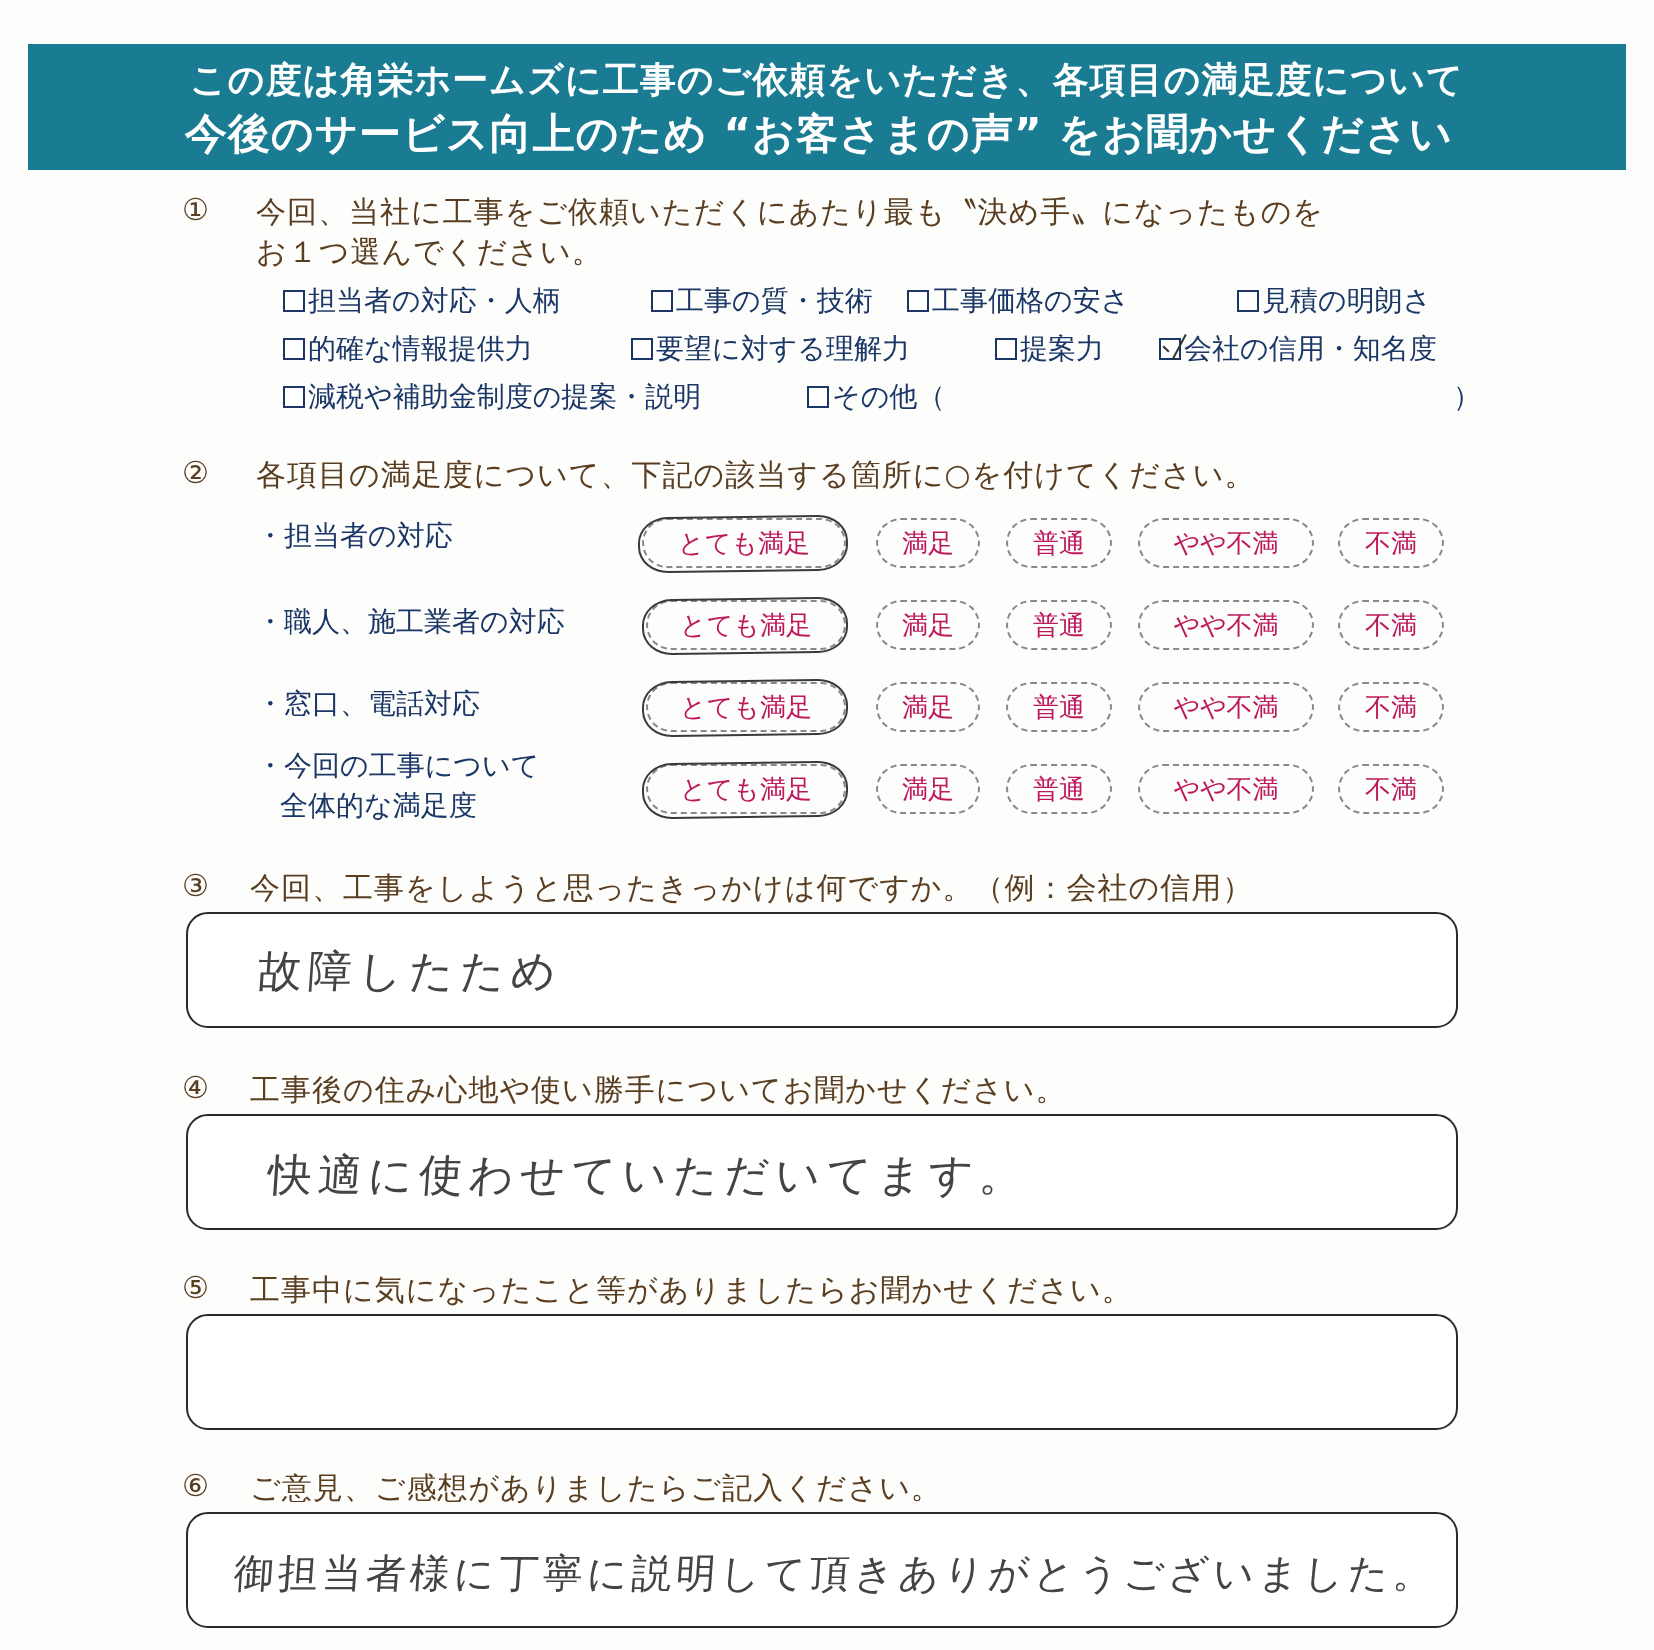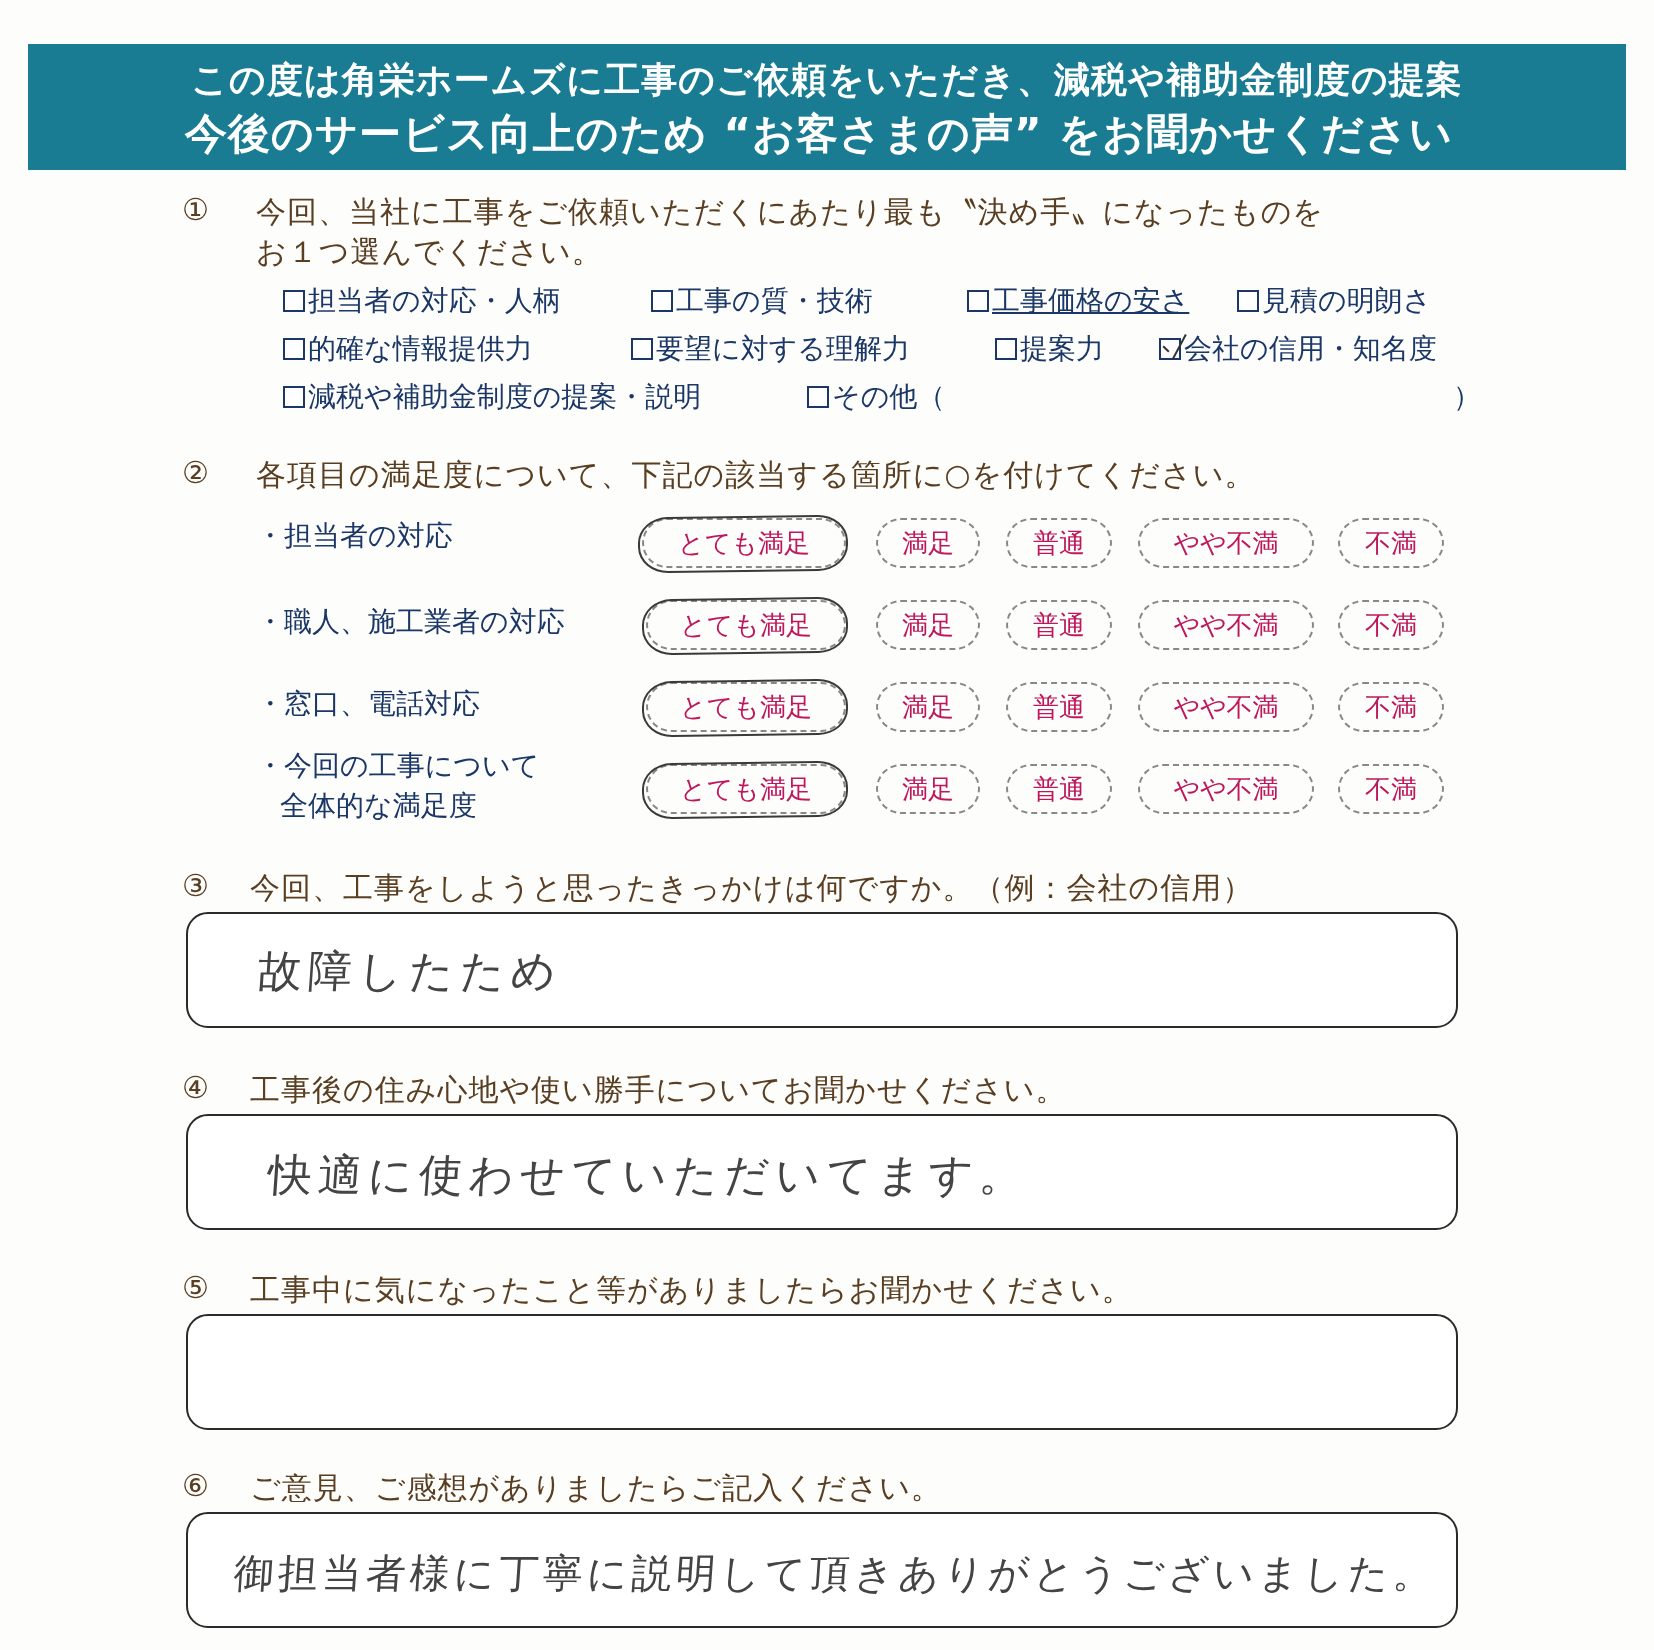--- a/index.html
+++ b/index.html
@@ -51,36 +51,36 @@
   }
   .handwriting {
     position: absolute; font-family: "DejaVu Serif", serif; font-size: 44px; color: #444;
     white-space: nowrap; letter-spacing: 6px; transform: skewX(-4deg);
   }
 </style>
 </head>
 <body>
 
 <div class="banner">
-  <div class="line1">この度は角栄ホームズに工事のご依頼をいただき、減税や補助金制度の提案</div>
+  <div class="line1">この度は角栄ホームズに工事のご依頼をいただき、各項目の満足度について</div>
   <div class="line2">今後のサービス向上のため “お客さまの声” をお聞かせください</div>
 </div>
 
 <div class="q-num" style="left:182px; top:192px;">①</div>
 <div class="q-title" style="left:256px; top:192px;">今回、当社に工事をご依頼いただくにあたり最も〝決め手〟になったものを</div>
 <div class="q-title" style="left:256px; top:232px;">お１つ選んでください。</div>
 
 <div class="opt-row" style="top:282px;">
   <div class="opt" style="left:0px;">
     <span class="box"></span><span>担当者の対応・人柄</span>
   </div>
   <div class="opt" style="left:368px;">
     <span class="box"></span><span>工事の質・技術</span>
   </div>
-  <div class="opt" style="left:684px;text-decoration:underline;">
+  <div class="opt" style="left:624px;">
     <span class="box"></span><span>工事価格の安さ</span>
   </div>
   <div class="opt" style="left:954px;">
     <span class="box"></span><span>見積の明朗さ</span>
   </div>
 </div>
 
 <div class="opt-row" style="top:330px;">
   <div class="opt" style="left:0px;">
     <span class="box"></span><span>的確な情報提供力</span>

